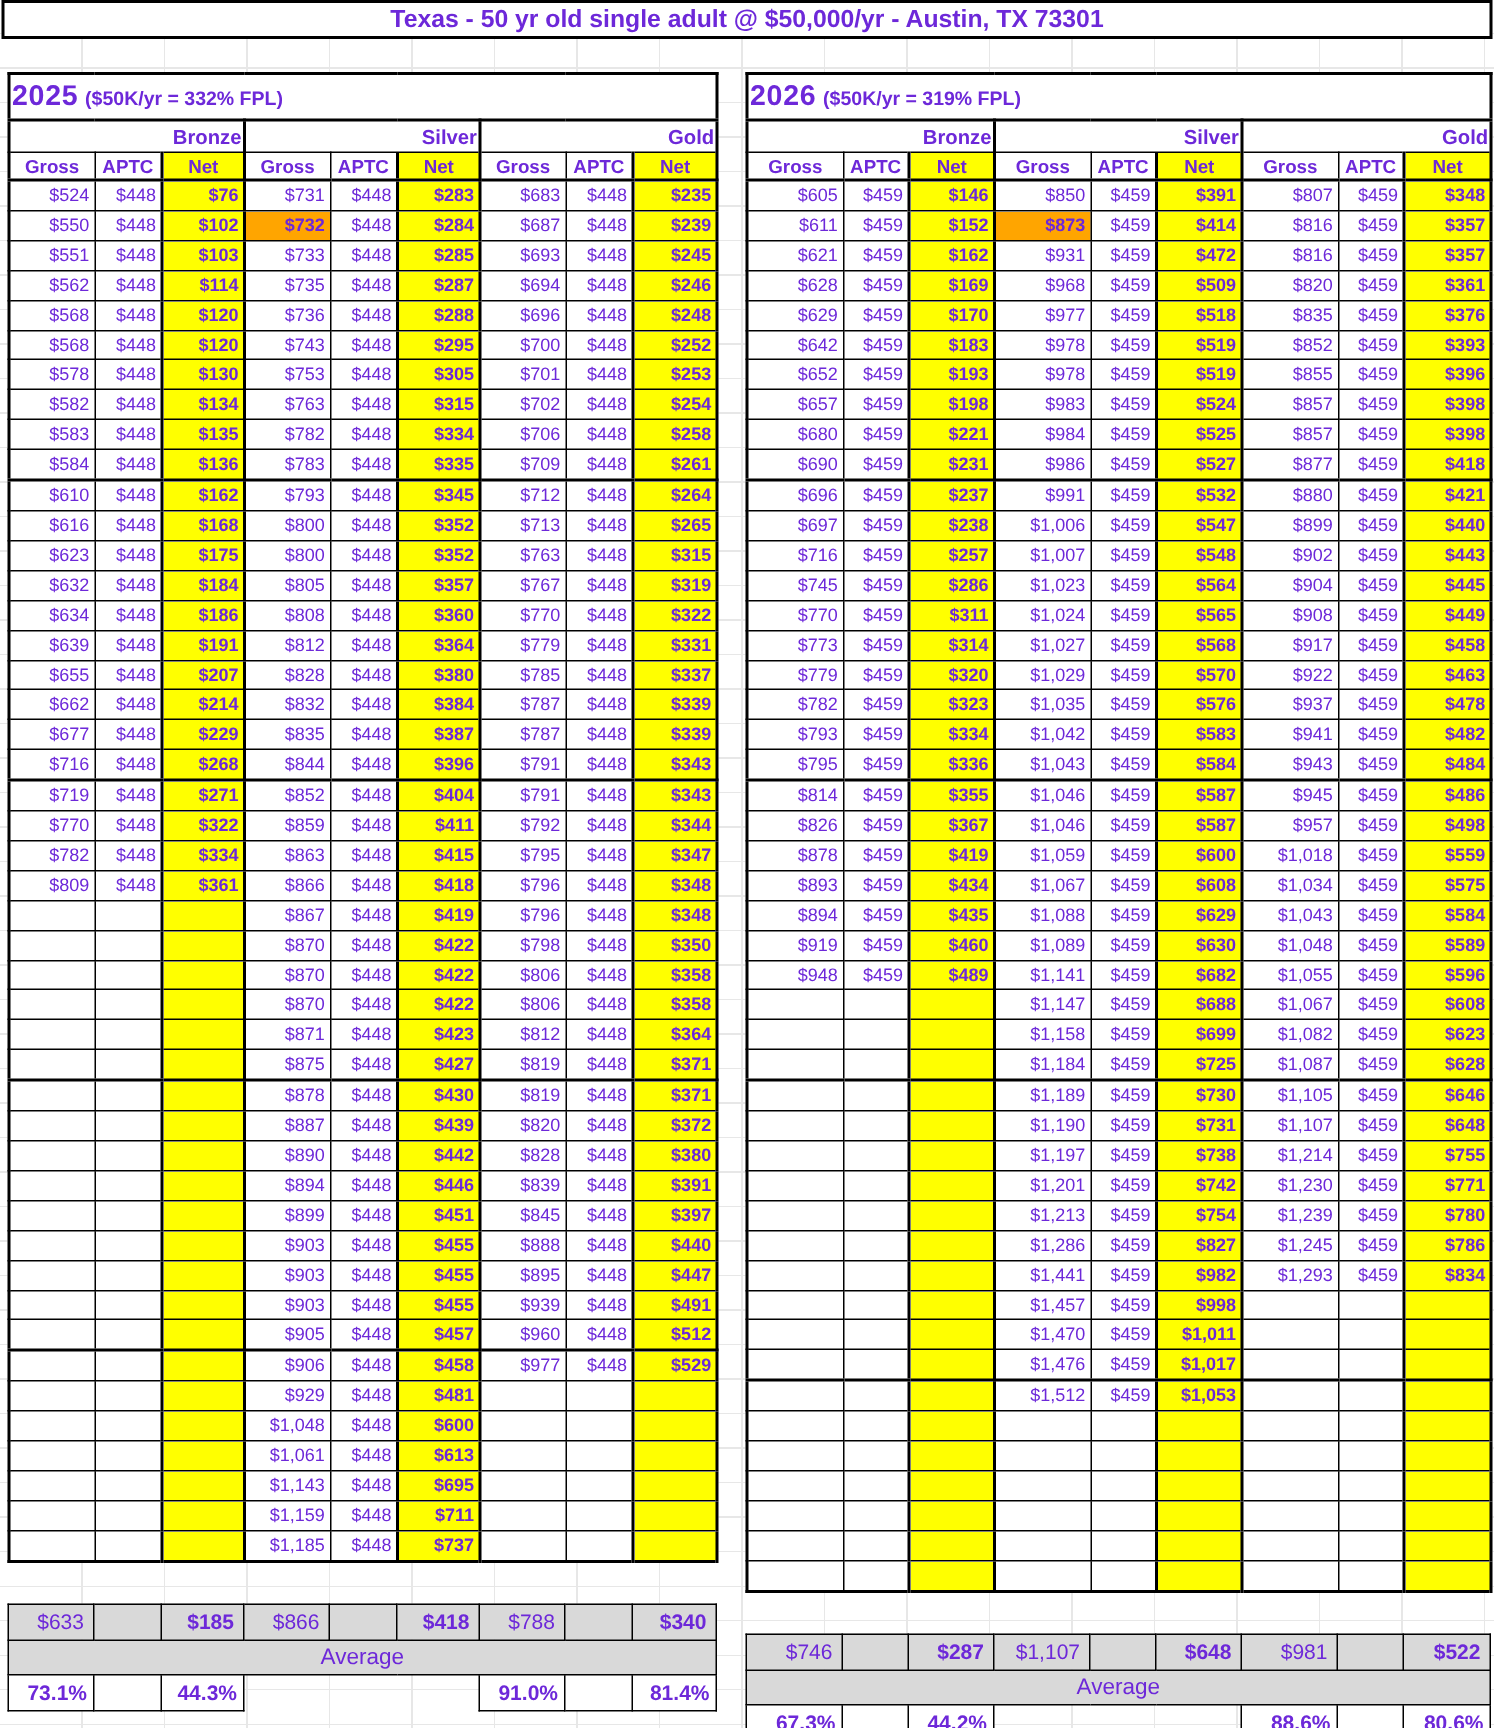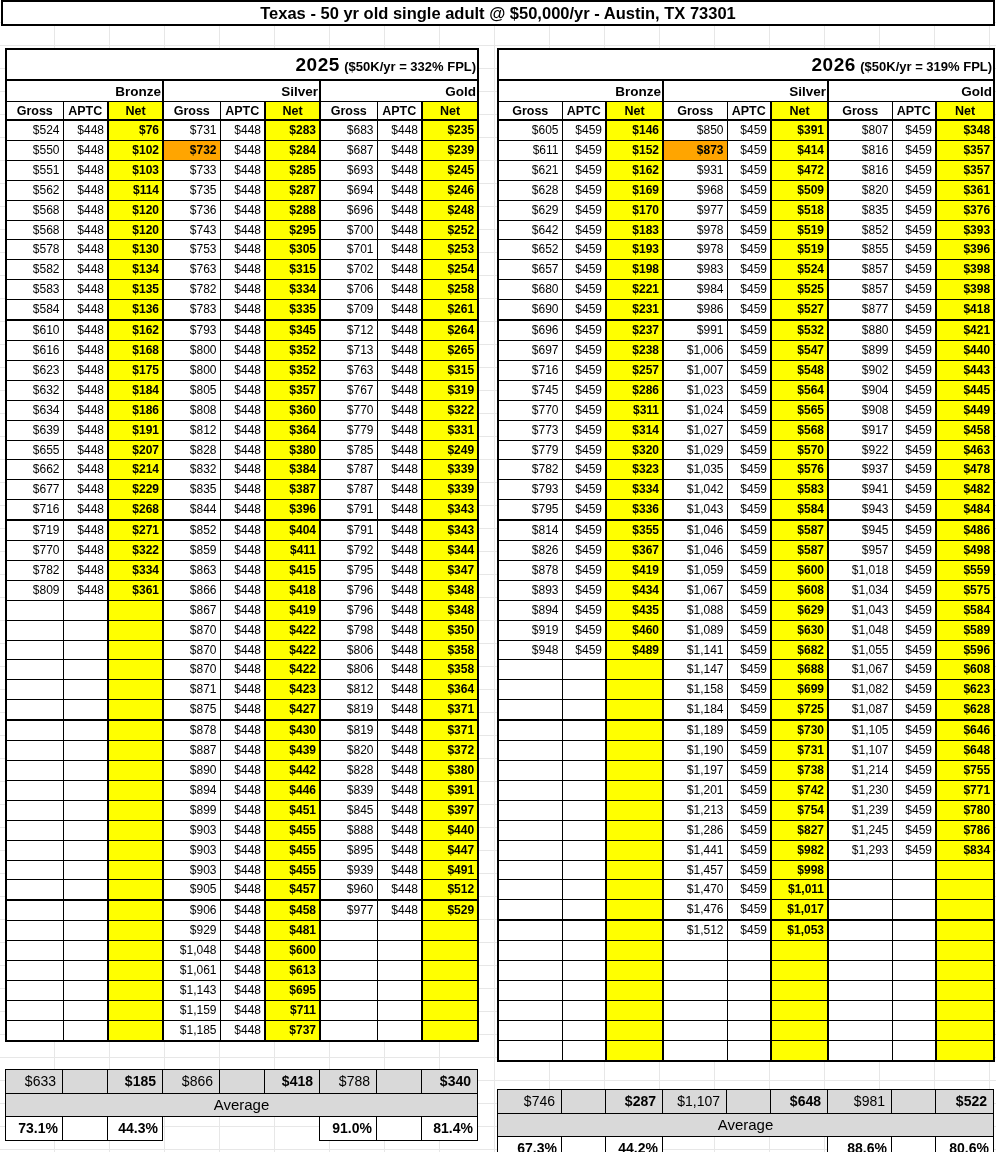--- a/index.html
+++ b/index.html
@@ -1,29 +1,29 @@
 <!DOCTYPE html>
 <html><head>
 <meta charset="utf-8">
 <style>
   html,body{margin:0;padding:0;}
-  .page{position:relative;width:996px;height:1152px;overflow:hidden;color:#000000;
+  .page{position:relative;width:996px;height:1152px;overflow:hidden;color:#6d28d9;
     font-family:"Liberation Sans",sans-serif;background-color:#fff;
     background-image:
       repeating-linear-gradient(to right,transparent 0 54px,#e7e7e7 54px 55px),
       repeating-linear-gradient(to bottom,transparent 0 22px,#e7e7e7 22px 23px);}
   .title{position:absolute;left:1px;top:0;width:990px;height:22px;background:#fff;
     border:2px solid #000;font-weight:bold;font-size:16.5px;line-height:22px;text-align:center;}
   .ycol{position:absolute;top:48px;}
   #t2025{left:5px;width:472px;}
   #t2026{left:497px;width:496px;}
   table{border-collapse:collapse;table-layout:fixed;}
   .main-table{width:100%;border:2px solid #000;background:#fff;}
   .main-table td{border:1px solid #000;overflow:hidden;white-space:nowrap;}
-  .yearhdr{text-align:right;height:27px;border-bottom:2px solid #000 !important;}
+  .yearhdr{text-align:left;height:27px;border-bottom:2px solid #000 !important;}
   .yr{font-size:19px;font-weight:bold;letter-spacing:.5px;}
   .fpl{font-size:13px;font-weight:bold;}
   .tierhdr{font-weight:bold;text-align:right;font-size:13.5px;height:18px;}
   .colhdr{font-weight:bold;text-align:center;font-size:12.5px;height:15px;border-bottom:2px solid #000 !important;}
   .nethdr{background:#FFFF00;}
   .num{text-align:right;padding-right:3px;font-size:12px;height:16.9px;line-height:16.9px;}
   .net{background:#FFFF00;font-weight:bold;border-left-width:2px !important;}
   .gsep{border-right-width:2px !important;}
   .thick td{border-bottom-width:2px !important;}
   .hl{background:#FFA500;font-weight:bold;}
@@ -251,21 +251,21 @@
           </tr>
           <tr class="datarow">
             <td class="num">$655</td>
             <td class="num">$448</td>
             <td class="num net gsep">$207</td>
             <td class="num">$828</td>
             <td class="num">$448</td>
             <td class="num net gsep">$380</td>
             <td class="num">$785</td>
             <td class="num">$448</td>
-            <td class="num net gsep">$249</td>
+            <td class="num net gsep">$337</td>
           </tr>
           <tr class="datarow">
             <td class="num">$662</td>
             <td class="num">$448</td>
             <td class="num net gsep">$214</td>
             <td class="num">$832</td>
             <td class="num">$448</td>
             <td class="num net gsep">$384</td>
             <td class="num">$787</td>
             <td class="num">$448</td>

